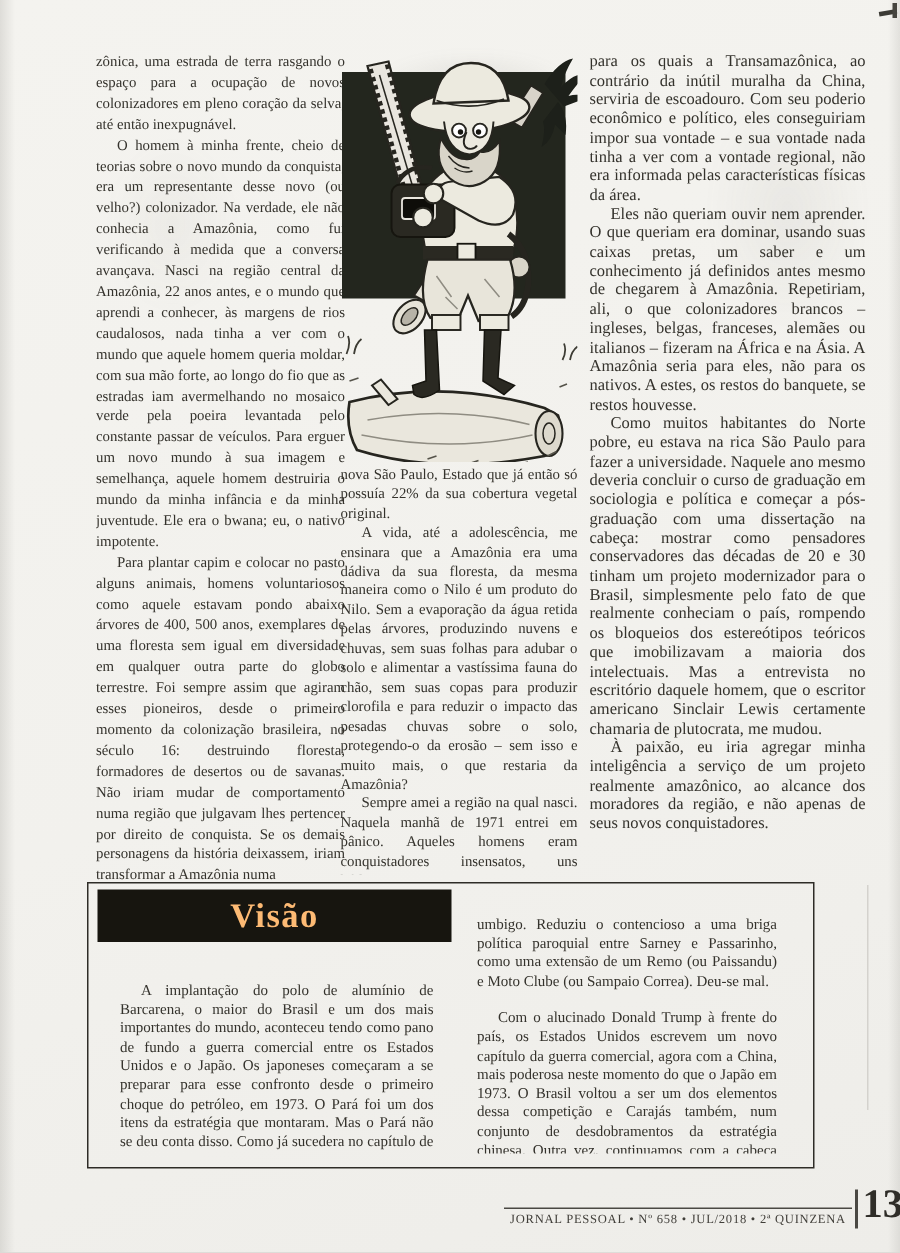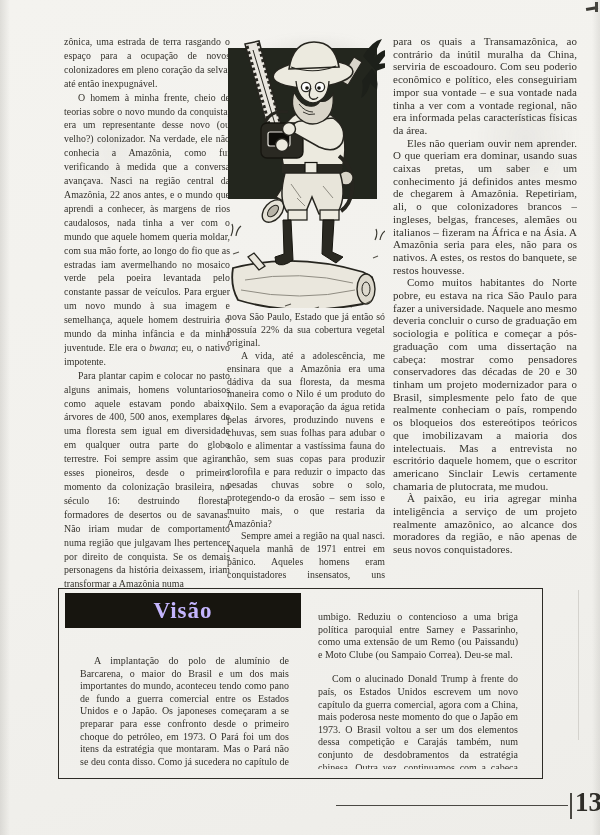--- a/index.html
+++ b/index.html
@@ -24,29 +24,29 @@
   .g3{left:70px;top:90px;width:90px;height:120px;
       background:radial-gradient(ellipse,rgba(110,108,100,.05),rgba(110,108,100,0) 70%);}
   .artifact-line{position:absolute;left:578px;top:590px;width:1px;height:150px;background:#d4d2cd;}
 
   .col{position:absolute;top:35px;overflow:hidden;text-align:justify;}
   .col p{margin:0;}
   .col1{left:64px;width:166px;height:552px;font-size:9.9px;line-height:13.9px;}
   .col2{left:227px;top:311px;width:158px;height:272px;font-size:9.9px;line-height:12.9px;}
   .col3{left:393px;width:184px;height:548px;font-size:11px;line-height:12.7px;}
   .indent{text-indent:14px;}
-  .ital{font-style:italic;}
+  .ital{}
 
   .illus{position:absolute;left:225px;top:26px;width:160px;height:282px;}
 
   .visao-box{position:absolute;left:58px;top:588px;width:483px;height:189px;
     border:1.3px solid #2e2c27;background:rgba(255,255,255,.0);}
   .visao-bar{position:absolute;left:6px;top:4px;width:236px;height:35px;background:#17150f;}
   .visao-title{width:100%;height:100%;display:flex;align-items:center;justify-content:center;
-    color:#c4b5fd;font-weight:700;font-size:23px;letter-spacing:1px;}
+    color:#fdba74;font-weight:700;font-size:23px;letter-spacing:1px;}
   .visao-col{position:absolute;overflow:hidden;text-align:justify;font-size:10px;line-height:12.6px;}
   .visao-col p{margin:12px;}
   .visao-left{left:9px;top:54px;width:233px;height:125px;}
   .visao-right{left:247px;top:10px;width:224px;height:170px;}
 
   .footer{position:absolute;left:330px;top:791px;width:268px;height:32px;}
   .footer-rule{position:absolute;left:6px;top:14px;width:232px;height:0;border-top:1.2px solid #4a4843;}
   .footer-credit{position:absolute;left:6px;top:17px;width:232px;text-align:center;
     font-size:8.4px;letter-spacing:.5px;color:#403e39;white-space:nowrap;}
   .footer-divider{position:absolute;left:240px;top:2px;width:1.5px;height:26px;background:#4a4843;}
@@ -157,17 +157,18 @@
       <p class="indent">A implantação do polo de alumínio de Barcarena, o maior do Brasil e um dos mais importantes do mundo, aconteceu tendo como pano de fundo a guerra comercial entre os Estados Unidos e o Japão. Os japoneses começaram a se preparar para esse confronto desde o primeiro choque do petróleo, em 1973. O Pará foi um dos itens da estratégia que montaram. Mas o Pará não se deu conta disso. Como já sucedera no capítulo de Carajás, na definição da forma de exploração e do meio de escoamento da produção de minério de ferro, não foi além do próprio</p>
     </div>
     <div class="visao-col visao-right">
       <p>umbigo. Reduziu o contencioso a uma briga política paroquial entre Sarney e Passarinho, como uma extensão de um Remo (ou Paissandu) e Moto Clube (ou Sampaio Correa). Deu-se mal.</p>
       <p class="indent">Com o alucinado Donald Trump à frente do país, os Estados Unidos escrevem um novo capítulo da guerra comercial, agora com a China, mais poderosa neste momento do que o Japão em 1973. O Brasil voltou a ser um dos elementos dessa competição e Carajás também, num conjunto de desdobramentos da estratégia chinesa. Outra vez, continuamos com a cabeça enfiada no buraco. Mas, ao contrário da difamada avestruz, não é para ouvir o som da marcação da história: é para nada ver mesmo.</p>
     </div>
   </div>
 
   <div class="footer">
     <div class="footer-rule"></div>
+    <div class="footer-credit">JORNAL PESSOAL • Nº 658 • JUL/2018 • 2ª QUINZENA</div>
     <div class="footer-divider"></div>
     <div class="footer-page">13</div>
   </div>
 
 </div>
 
 </body></html>

